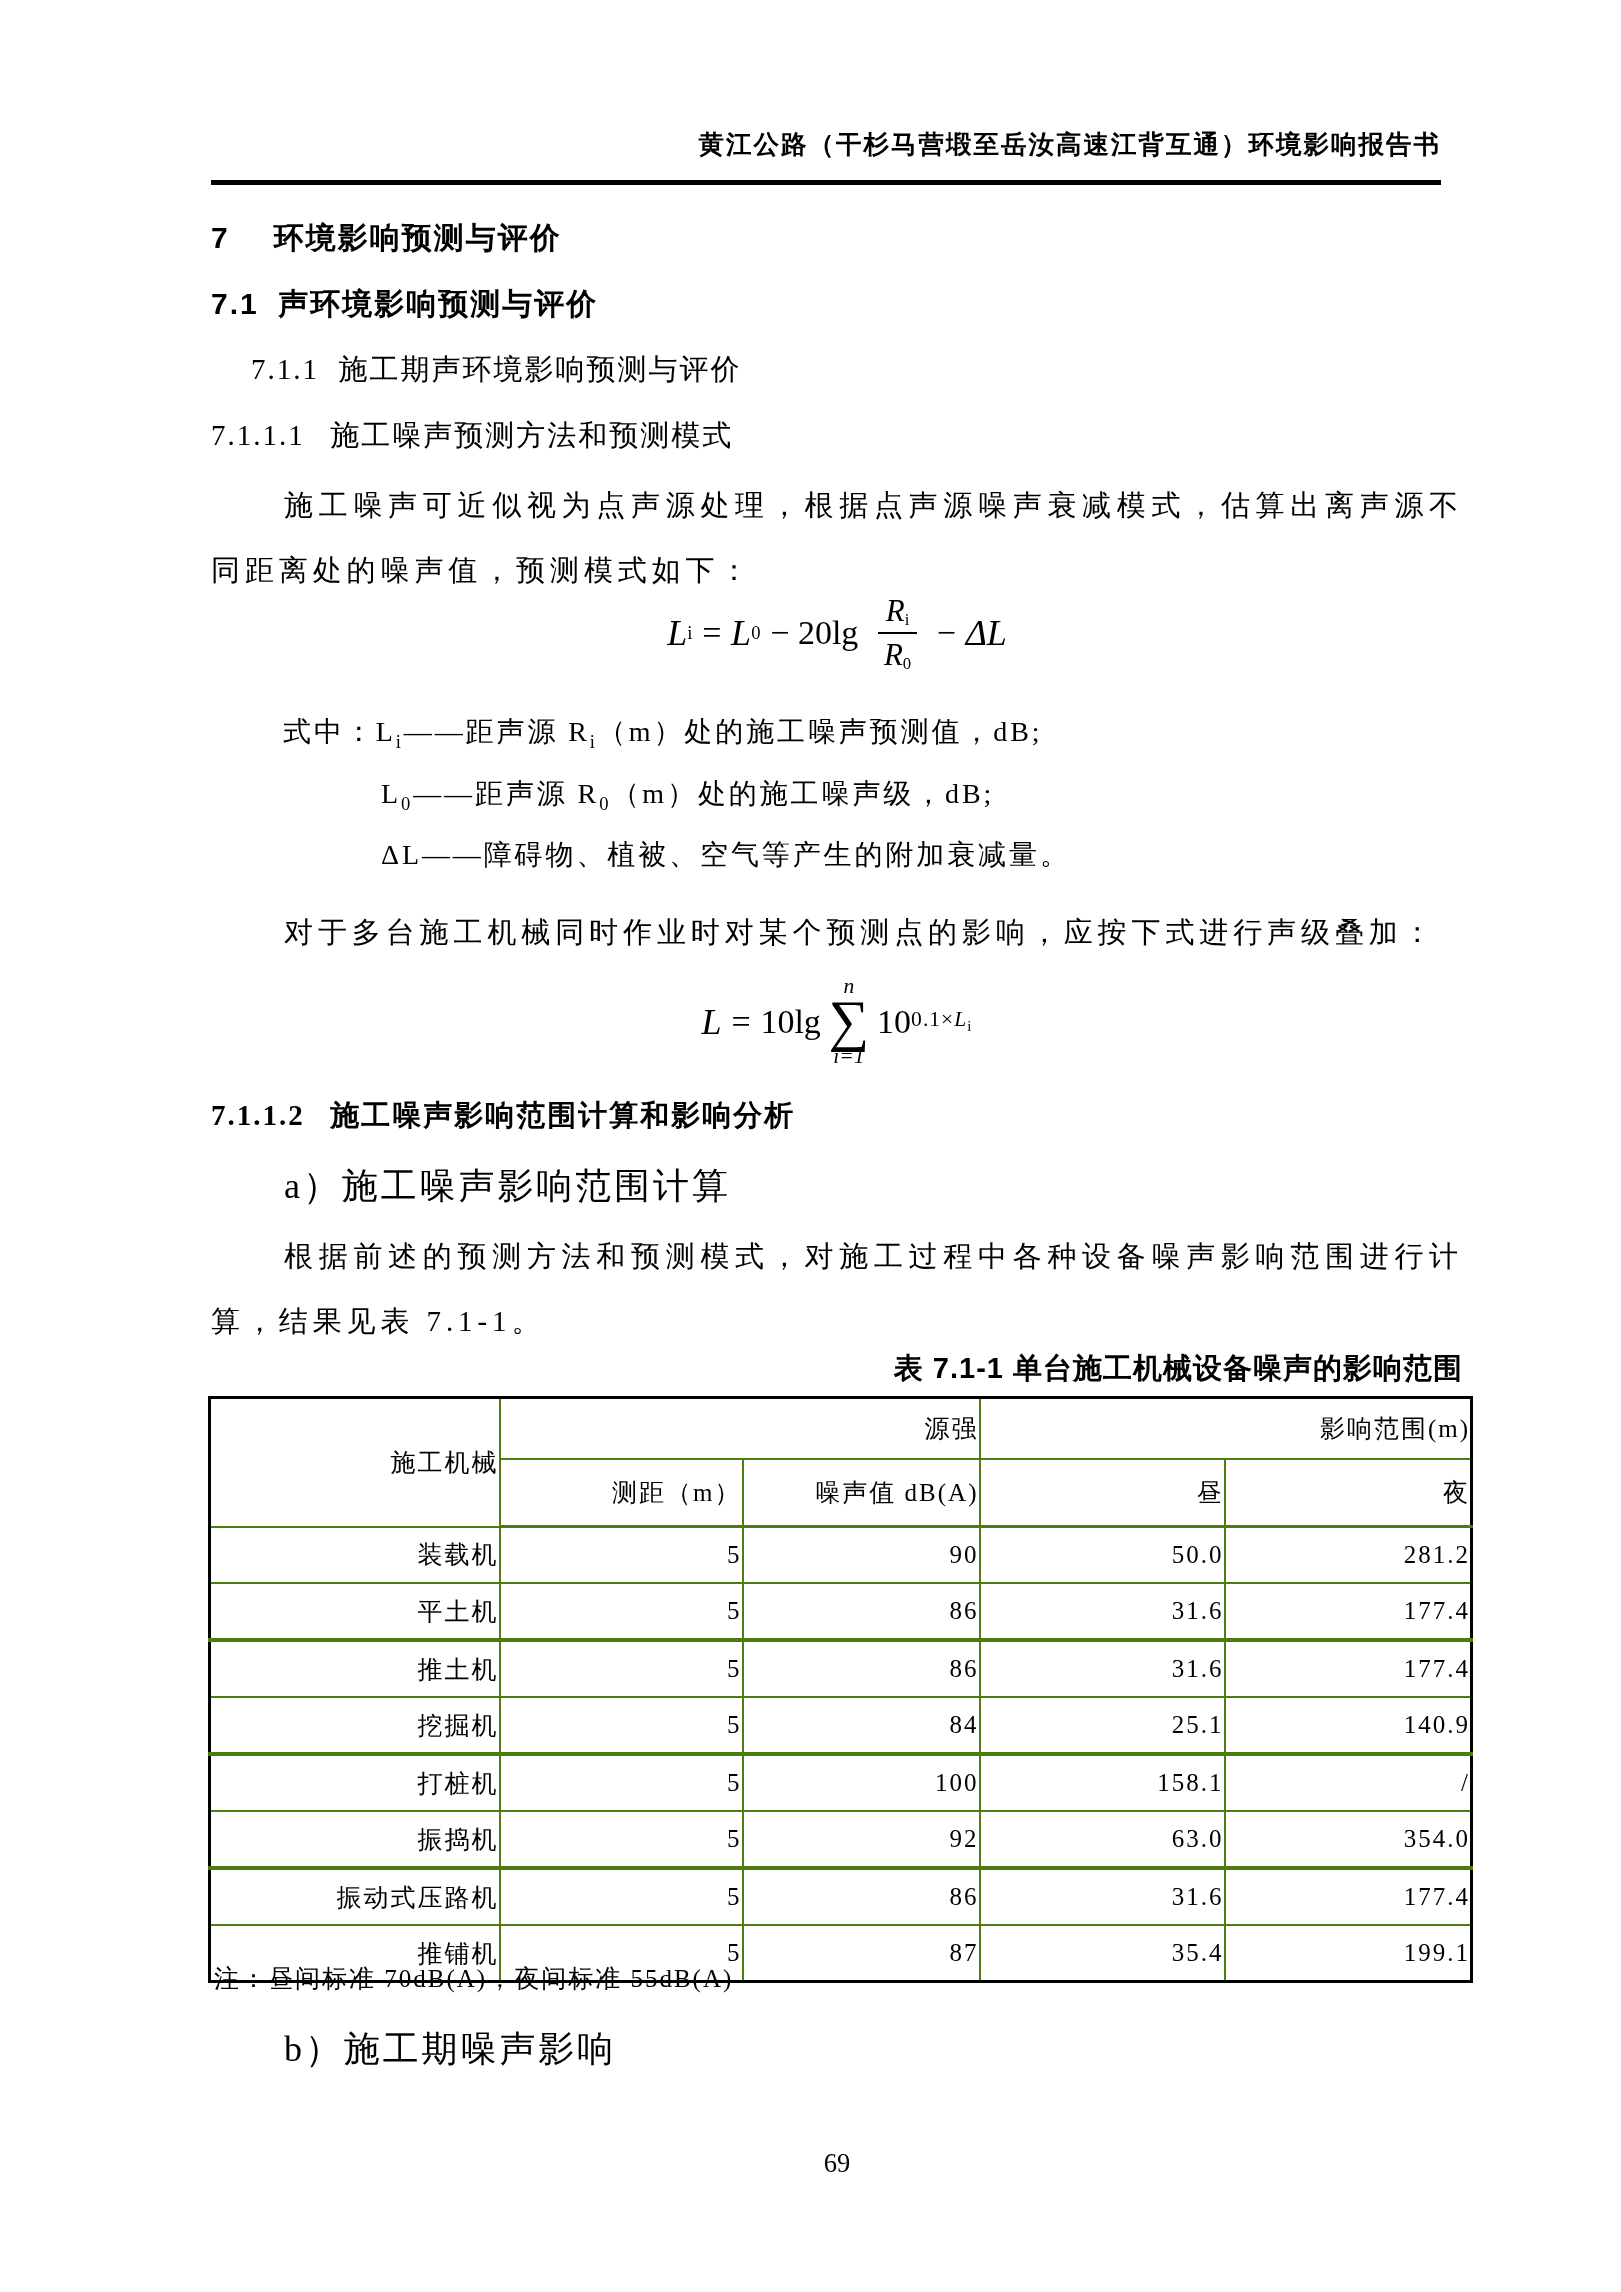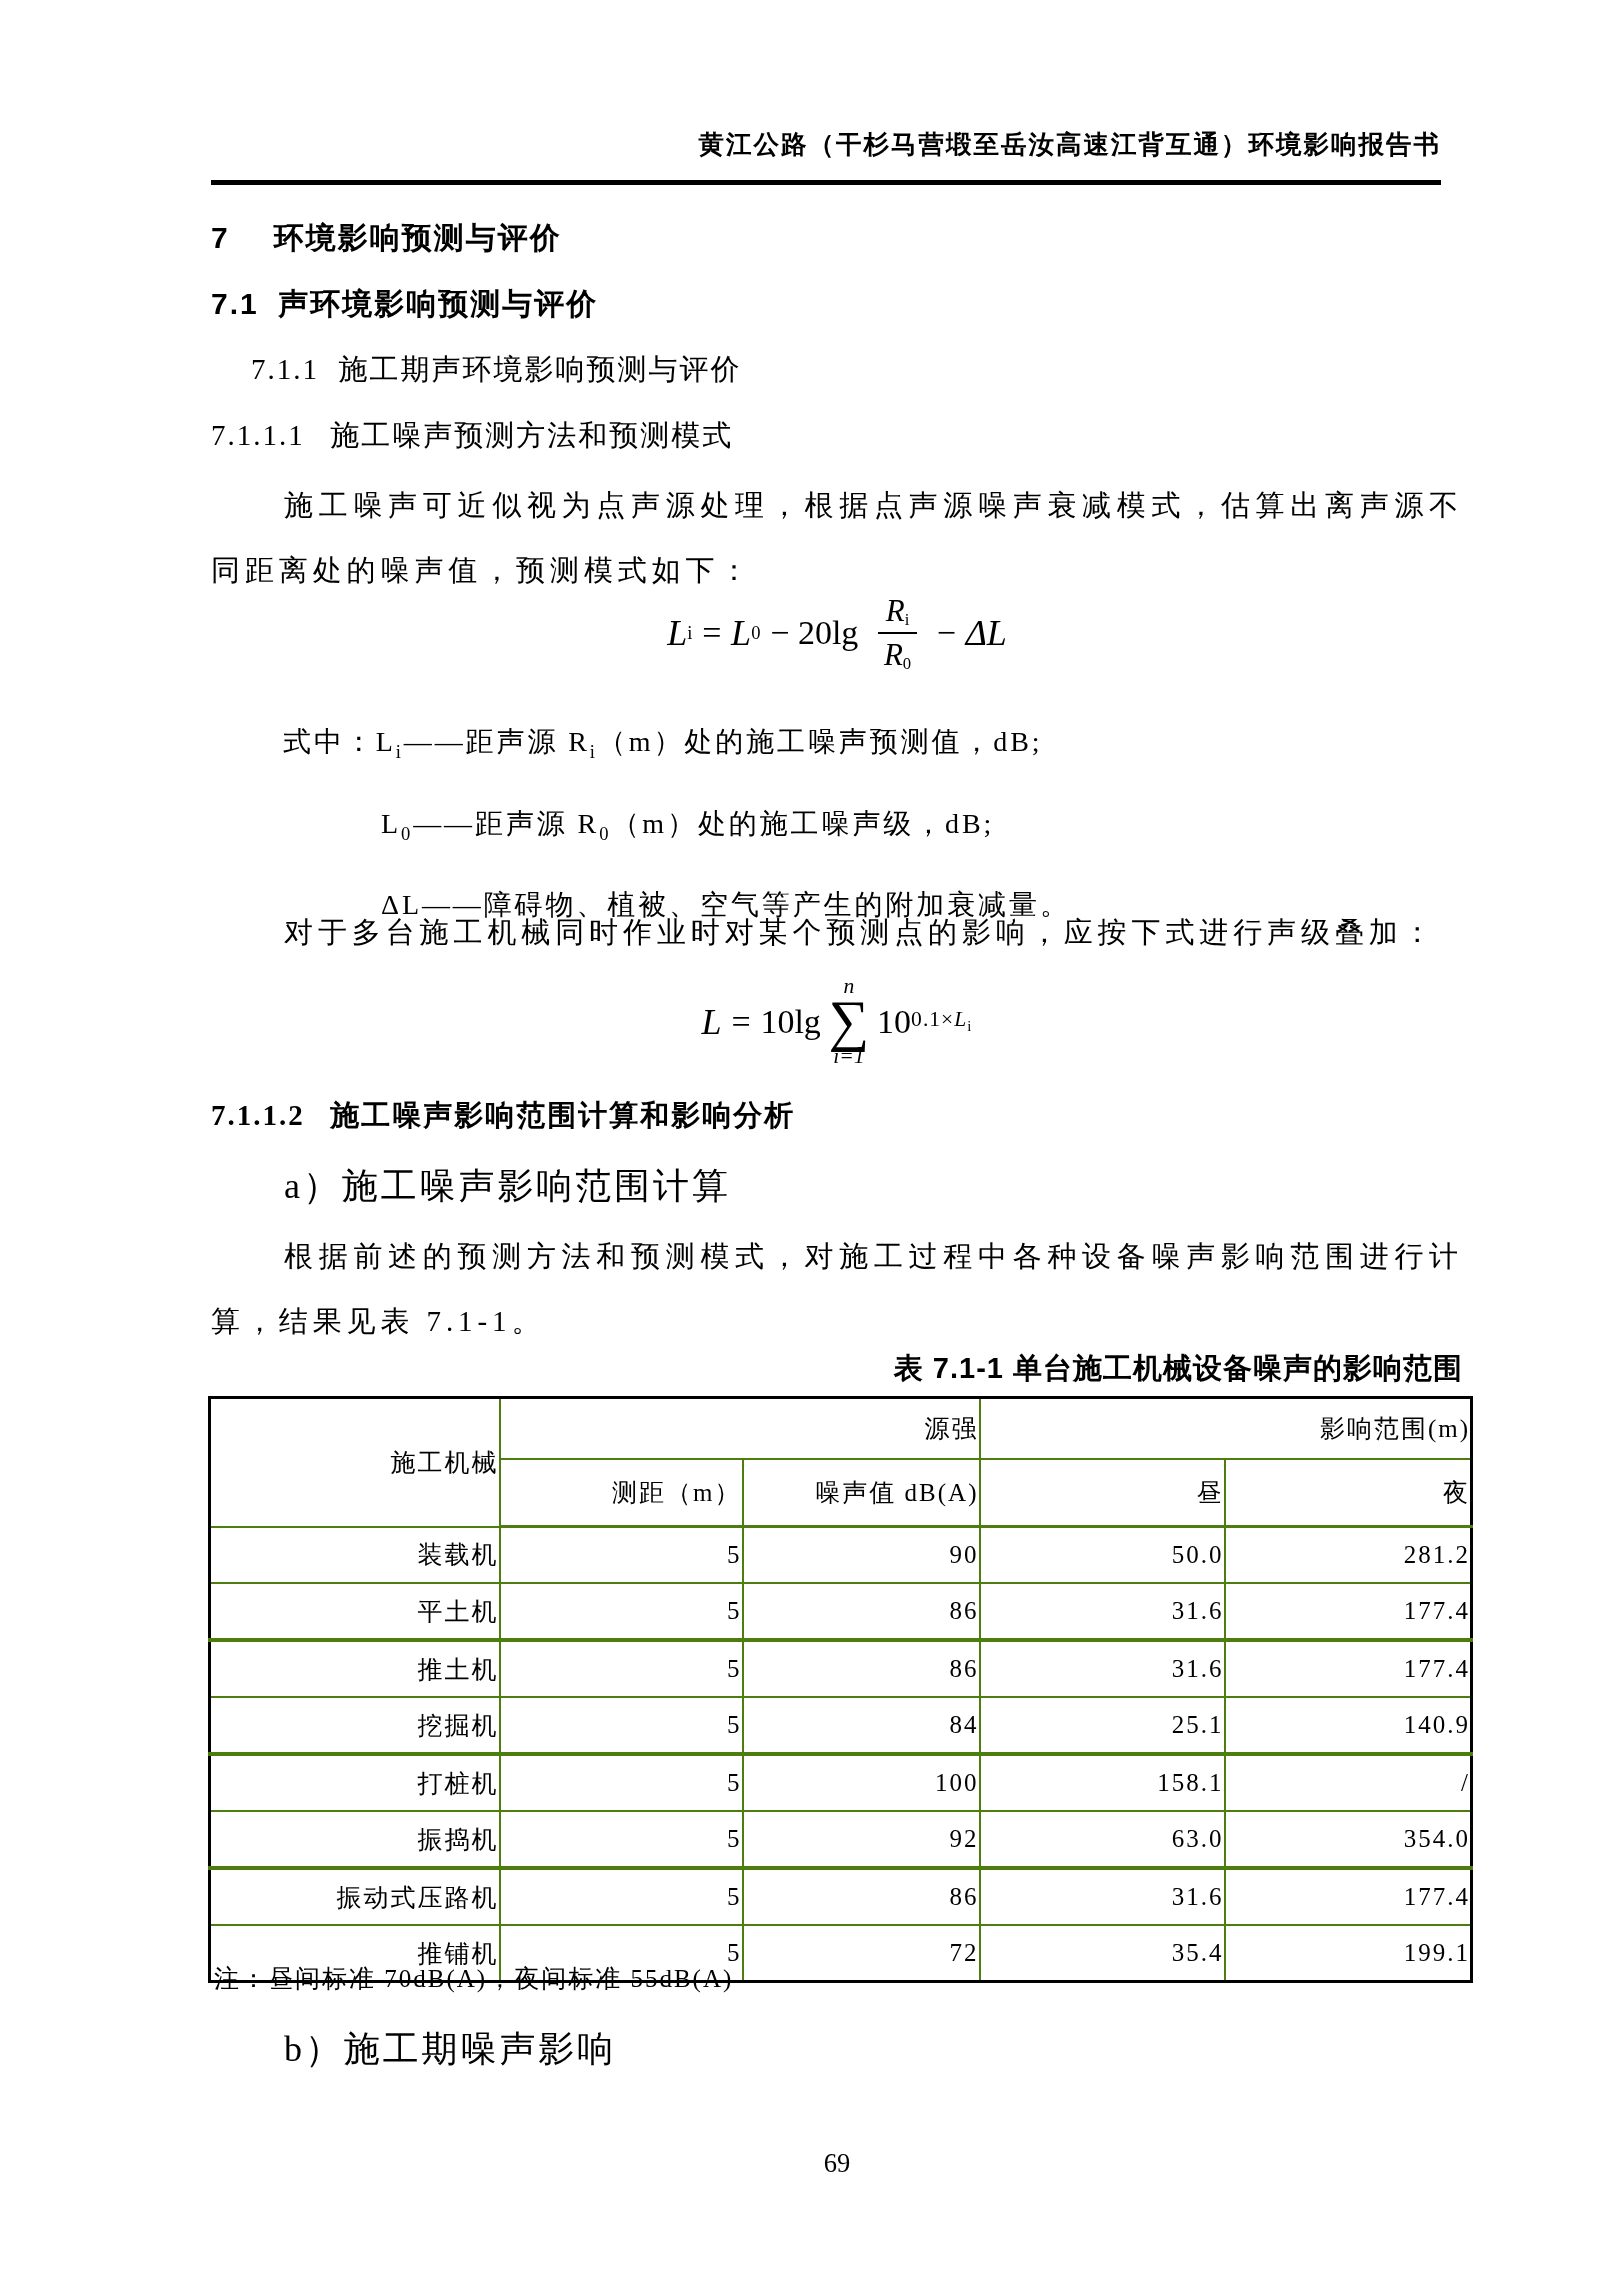--- a/index.html
+++ b/index.html
@@ -49,21 +49,21 @@
   }
   .para1{top:473px;}
   .para2{top:900px;}
   .para3{top:1224px;}
   .item-line{font-size:36px;letter-spacing:2.9px;padding-left:73px;}
   .item-a{top:1162px;}
   .item-b{top:2025px;}
 
   
   .where{top:706px;font-size:28px;letter-spacing:2.9px;}
-  .where-line{line-height:72px;}
+  .where-line{line-height:52px;}
   .where-line.cont{padding-left:170px;}
   .where-line.first{padding-left:72px;}
   sub{font-size:18.6px;}
 
   
   .formula-row{display:flex;justify-content:center;align-items:center;}
   .f-var{font-style:italic;font-size:36px;}
   .f-op{font-size:34px;margin:0 9.8px;}
   .f-rm{font-style:normal;font-size:34px;}
   .f1{top:584px;height:98px;}
@@ -254,21 +254,21 @@
       <tr class="drow">
         <td class="outer-l">振动式压路机</td>
           <td>5</td>
           <td>86</td>
           <td>31.6</td>
           <td class="outer-r">177.4</td>
       </tr>
       <tr class="drow">
         <td class="outer-l">推铺机</td>
           <td>5</td>
-          <td>72</td>
+          <td>87</td>
           <td>35.4</td>
           <td class="outer-r">199.1</td>
       </tr>
     </tbody>
   </table>
 
   <div class="abs note">注：昼间标准 70dB(A)，夜间标准 55dB(A)</div>
 
   <div class="abs item-line item-b">b）施工期噪声影响</div>
 

